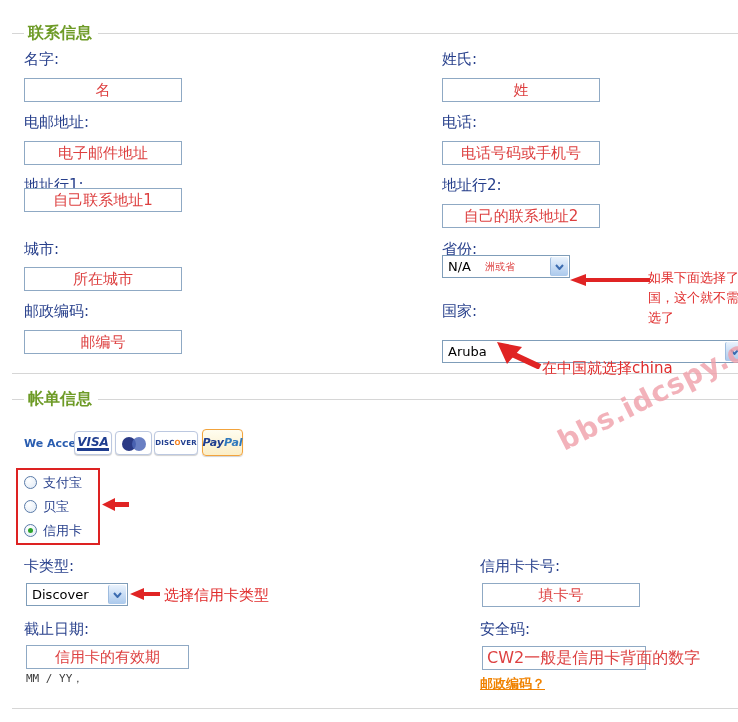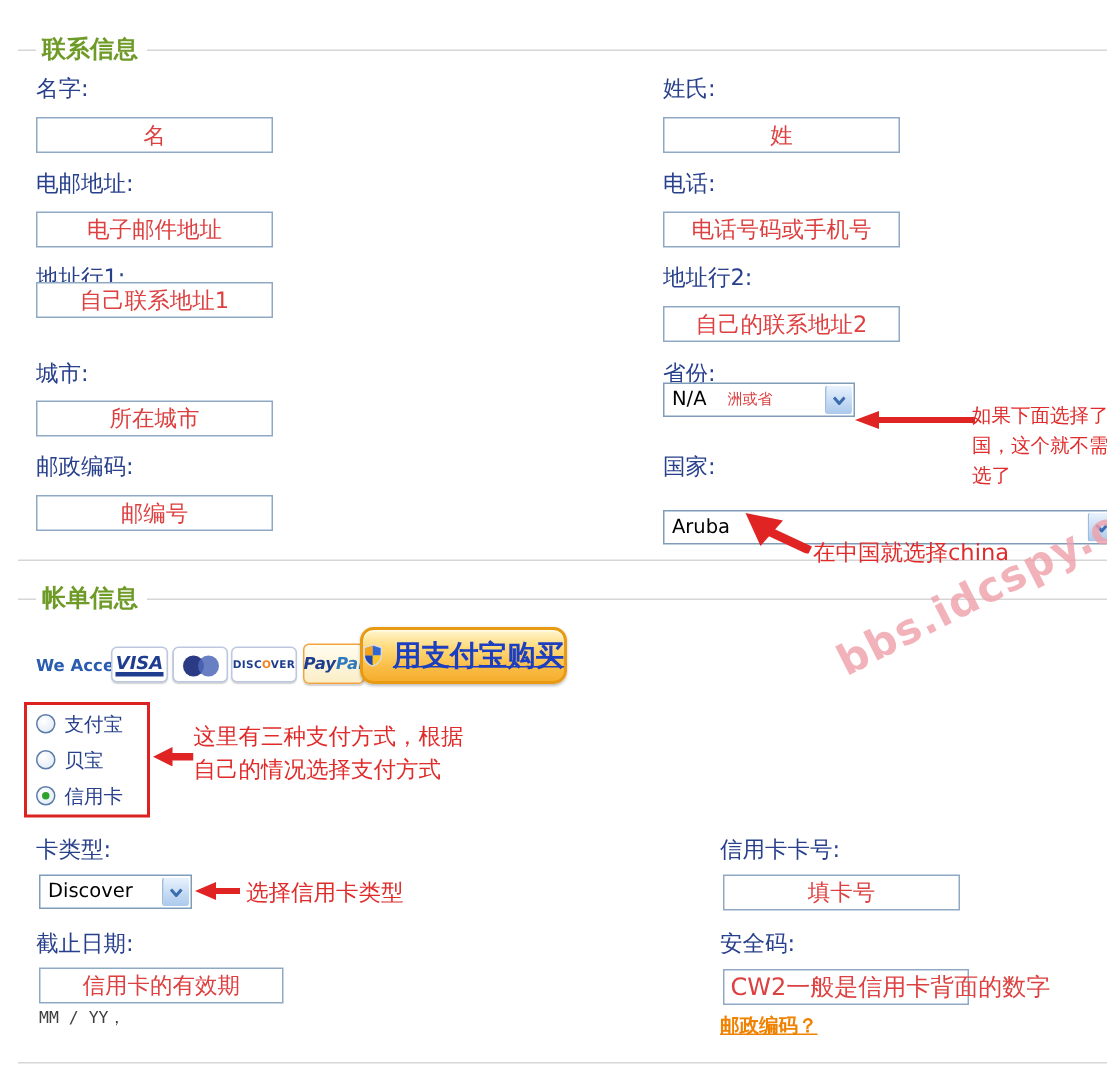--- a/index.html
+++ b/index.html
@@ -136,56 +136,38 @@
     <span class="mc-c1"></span>
     <span class="mc-c2"></span>
   </div>
   <div class="card" style="left:142px;top:431px;width:44px;height:24px;">
     <span class="disc-txt"><span>DISC</span><span class="disc-o">O</span><span>VER</span></span>
   </div>
   <div class="card paypal" style="left:190px;top:429px;width:41px;height:27px;">
     <span class="pp-txt"><span class="pp-pay">Pay</span><span class="pp-pal">Pal</span></span>
   </div>
 
-  <div class="alipay-btn" style="left:228px;top:418px;width:138px;height:38px;">
-    <svg width="22" height="26" viewBox="0 0 24 28">
-      <defs>
-          <clipPath id="shc">
-            <path d="M12 1 L22.5 4.2 V13 C22.5 20.5 17.8 25 12 27 C6.2 25 1.5 20.5 1.5 13 V4.2 Z"></path>
-          </clipPath>
-        </defs>
-      <g clip-path="url(#shc)">
-        <rect x="0" y="0" width="12" height="14" fill="#f6a21c"></rect>
-        <rect x="12" y="0" width="12" height="14" fill="#2f66d0"></rect>
-        <rect x="0" y="14" width="12" height="14" fill="#2448a8"></rect>
-        <rect x="12" y="14" width="12" height="14" fill="#fcc52a"></rect>
-      </g>
-      <path d="M12 1 L22.5 4.2 V13 C22.5 20.5 17.8 25 12 27 C6.2 25 1.5 20.5 1.5 13 V4.2 Z" fill="none" stroke="#d8dde8" stroke-width="1.6"></path>
-    </svg>
-    <span class="alipay-txt">用支付宝购买</span>
-  </div>
 
   <div class="redbox" style="left:4px;top:468px;width:84px;height:77px;">
     <div class="radio-row">
       <span class="radio"></span>
       <span class="radio-lbl">支付宝</span>
     </div>
     <div class="radio-row">
       <span class="radio"></span>
       <span class="radio-lbl">贝宝</span>
     </div>
     <div class="radio-row">
       <span class="radio sel-on"></span>
       <span class="radio-lbl">信用卡</span>
     </div>
   </div>
   <svg class="ar" style="left:90px;top:498px;" width="27" height="13" viewBox="0 0 27 13">
     <path d="M0 6.5 L13 0 V4 H27 V9 H13 V13 Z" fill="#e02424"></path>
   </svg>
-  <div class="note" style="left:117px;top:480px;width:186px;line-height:22px;">这里有三种支付方式，根据自己的情况选择支付方式</div>
 
   <div class="lbl" style="left:12px;top:557px;">卡类型:</div>
   <div class="sel" style="left:14px;top:583px;width:100px;">
     <span class="selval">Discover</span>
     <span class="arrowbtn">
       <svg width="9" height="6" viewBox="0 0 9 6">
           <path d="M1 1 L4.5 5 L8 1" stroke="#3c6cb0" stroke-width="2" fill="none"></path>
         </svg>
     </span>
   </div>

